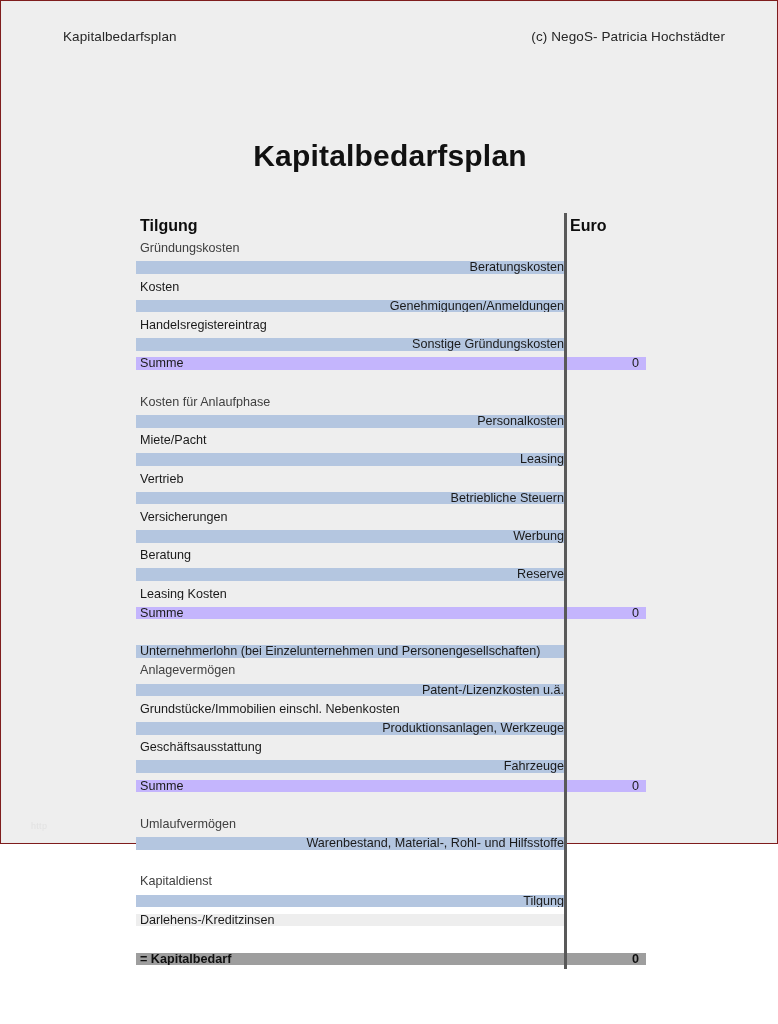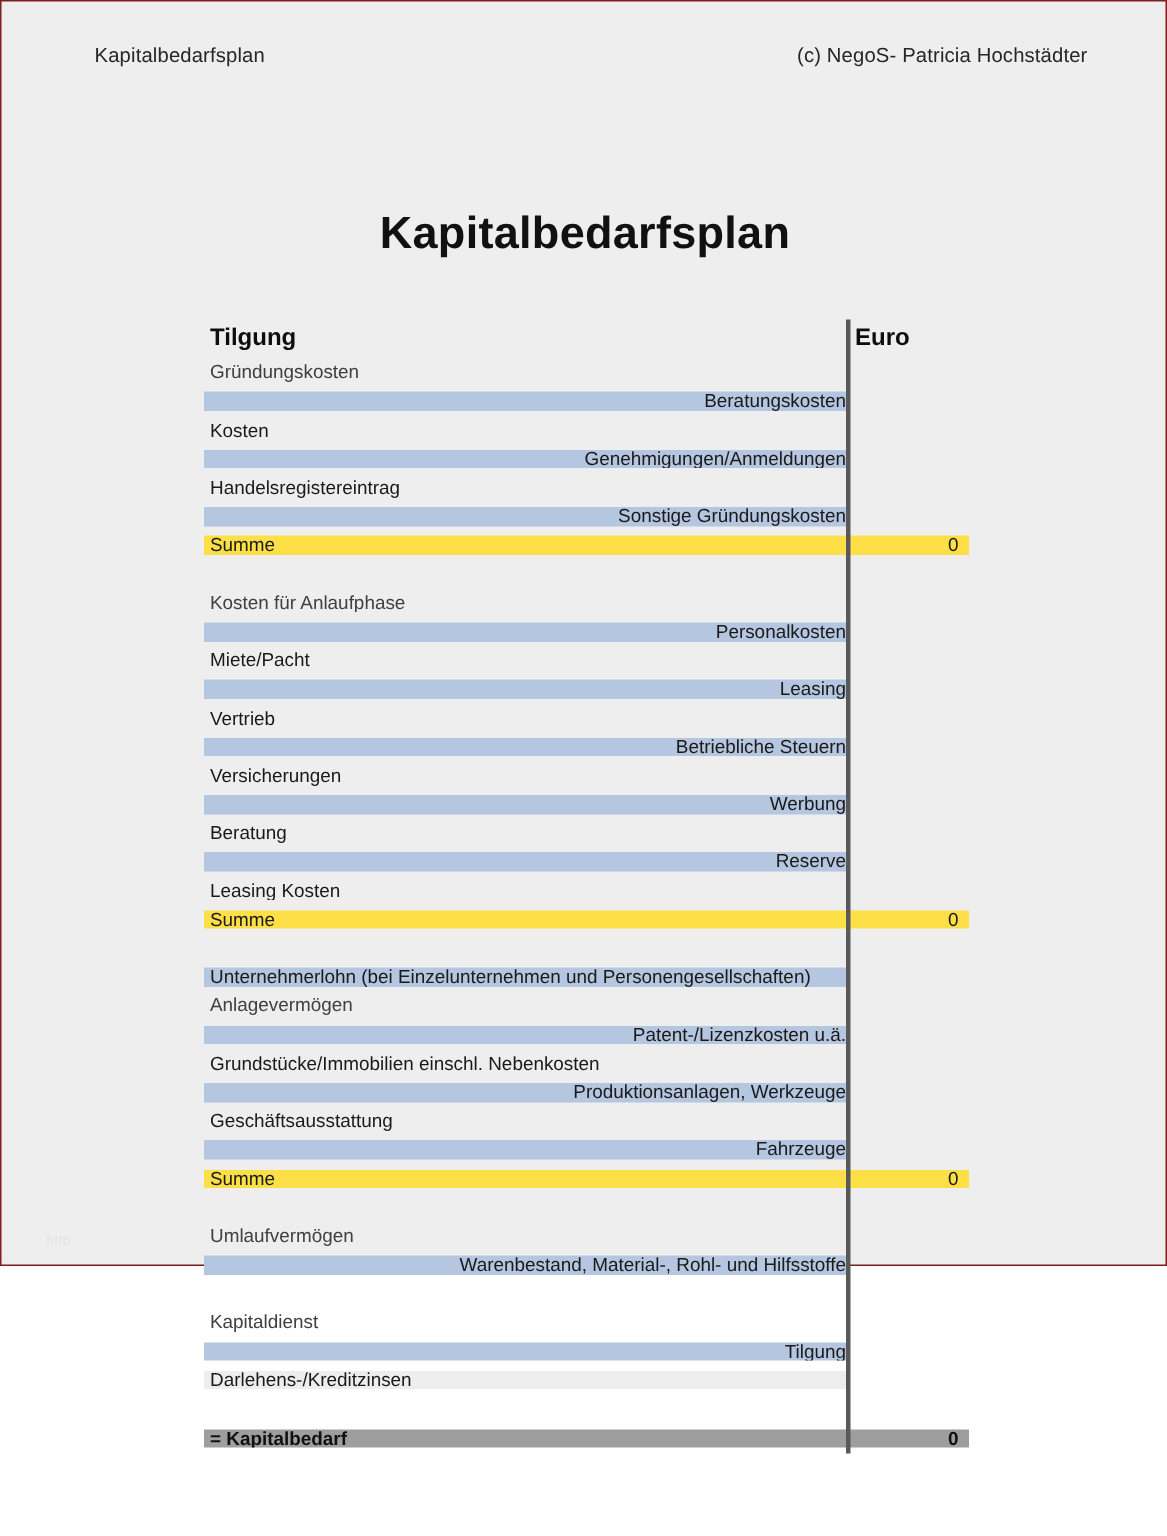--- a/index.html
+++ b/index.html
@@ -118,21 +118,21 @@
 
   
   .row.plain .cell-label,
   .row.plain .cell-value {
     background: #eeeeee;
   }
 
   
   .row.sum .cell-label,
   .row.sum .cell-value {
-    background: #fde047;
+    background: #c4b5fd;
   }
 
   
   .row.total {
     height: 20px;
   }
   .row.total .cell-label,
   .row.total .cell-value {
     background: #9e9e9e;
     font-weight: bold;

